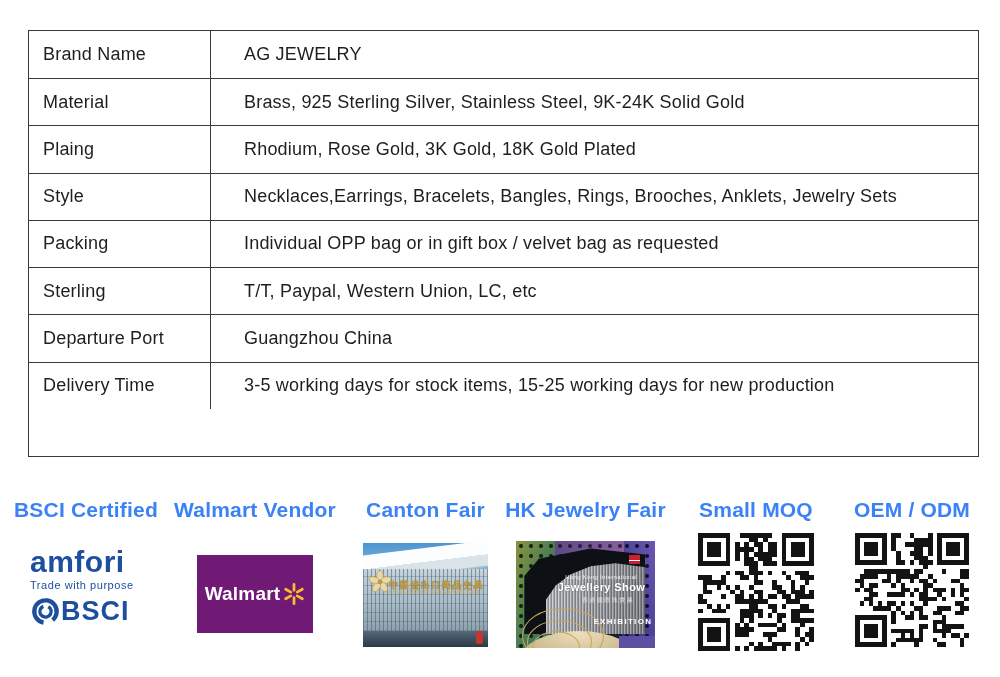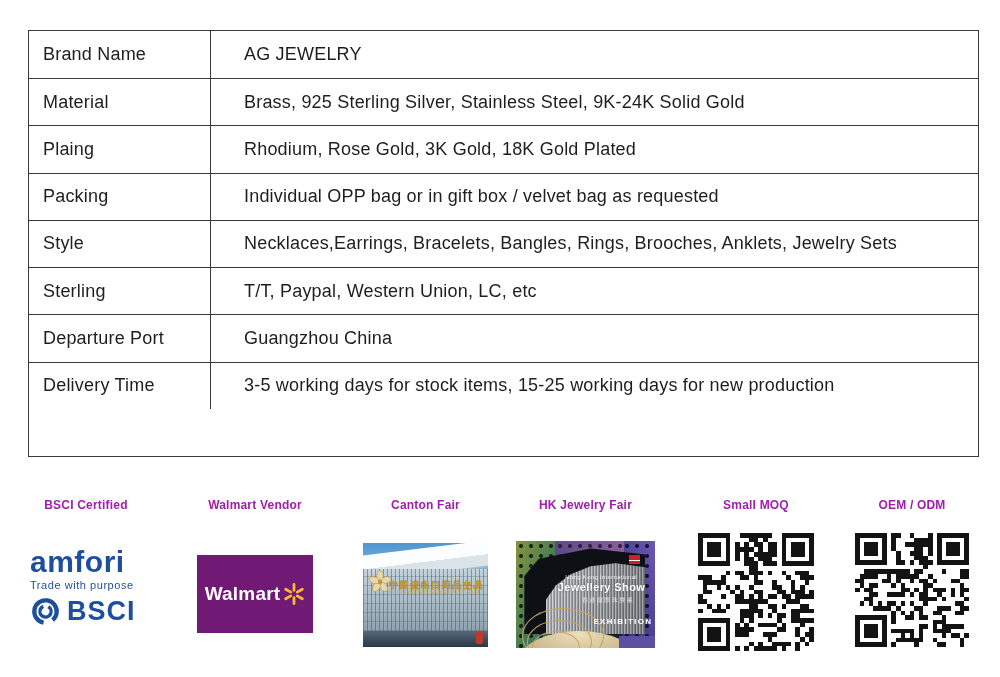--- a/index.html
+++ b/index.html
@@ -15,28 +15,28 @@
   }
   .t-row{display:grid;grid-template-columns:182px 1fr;align-items:stretch;}
   .t-row + .t-row{border-top:1.6px solid #3a3a3a;}
   .t-cell{display:flex;align-items:center;font-size:18px;letter-spacing:.2px;color:#1e1e1e;white-space:nowrap;overflow:hidden;}
   .t-label{padding-left:14px;border-right:1.6px solid #3a3a3a;}
   .t-value{padding-left:33px;padding-right:6px;}
   
   .badge{position:absolute;top:498px;}
   .badge-title{
     position:absolute;top:0;left:50%;transform:translateX(-50%);
-    width:170px;text-align:center;font-size:12px;font-weight:bold;color:#a21caf;letter-spacing:.2px;white-space:nowrap;
+    width:170px;text-align:center;font-size:21px;font-weight:bold;color:#3b82f6;letter-spacing:.2px;white-space:nowrap;
   }
   .graphic{position:absolute;left:0;}
   
   .amfori{width:112px;text-align:left;color:#1d4f9e;}
   .amf-word{font-size:30px;font-weight:bold;letter-spacing:.5px;line-height:28px;}
   .amf-tag{font-size:11px;letter-spacing:.55px;margin-top:3px;white-space:nowrap;}
-  .amf-row{display:flex;align-items:center;margin-top:5px;gap:6px;}
+  .amf-row{display:flex;align-items:center;margin-top:5px;}
   .amf-row svg{width:31px;height:31px;}
   .bsci-word{font-size:27px;font-weight:600;letter-spacing:1px;}
   
   .wm-box{width:116px;height:78px;background:#701a75;display:flex;align-items:center;justify-content:center;gap:3px;}
   .wm-word{color:#fff;font-size:19px;font-weight:bold;letter-spacing:.2px;}
   .wm-spark{width:22px;height:22px;}
   
   .cf-photo{width:125px;height:104px;overflow:hidden;background:#a9bcc7;}
   .cf-photo,.hk-photo{position:absolute;}
   .cf-sky{position:absolute;left:0;right:0;top:0;height:34%;background:linear-gradient(180deg,#4f95cf,#8cc0e6);}
@@ -105,26 +105,26 @@
   </div>
   <div class="t-row">
     <div class="t-cell t-label">Material</div>
     <div class="t-cell t-value">Brass, 925 Sterling Silver, Stainless Steel, 9K-24K Solid Gold</div>
   </div>
   <div class="t-row">
     <div class="t-cell t-label">Plaing</div>
     <div class="t-cell t-value">Rhodium, Rose Gold, 3K Gold, 18K Gold Plated</div>
   </div>
   <div class="t-row">
+    <div class="t-cell t-label">Style</div>
+    <div class="t-cell t-value">Necklaces,Earrings, Bracelets, Bangles, Rings, Brooches, Anklets, Jewelry Sets</div>
+  </div>
+  <div class="t-row">
     <div class="t-cell t-label">Packing</div>
     <div class="t-cell t-value">Individual OPP bag or in gift box / velvet bag as requested</div>
-  </div>
-  <div class="t-row">
-    <div class="t-cell t-label">Style</div>
-    <div class="t-cell t-value">Necklaces,Earrings, Bracelets, Bangles, Rings, Brooches, Anklets, Jewelry Sets</div>
   </div>
   <div class="t-row">
     <div class="t-cell t-label">Sterling</div>
     <div class="t-cell t-value">T/T, Paypal, Western Union, LC, etc</div>
   </div>
   <div class="t-row">
     <div class="t-cell t-label">Departure Port</div>
     <div class="t-cell t-value">Guangzhou China</div>
   </div>
   <div class="t-row">

